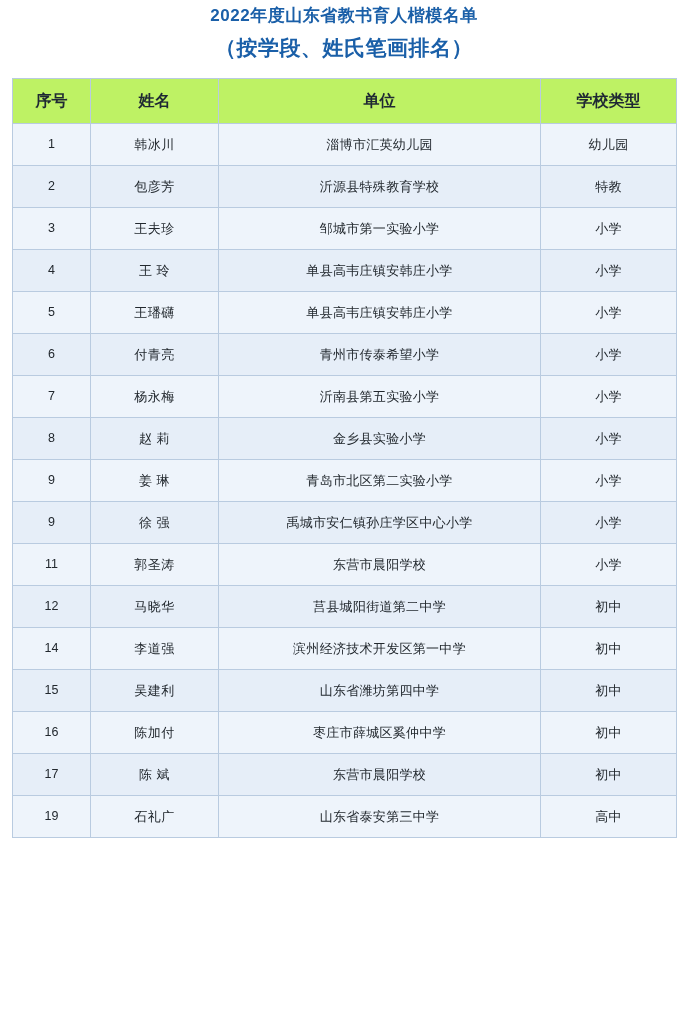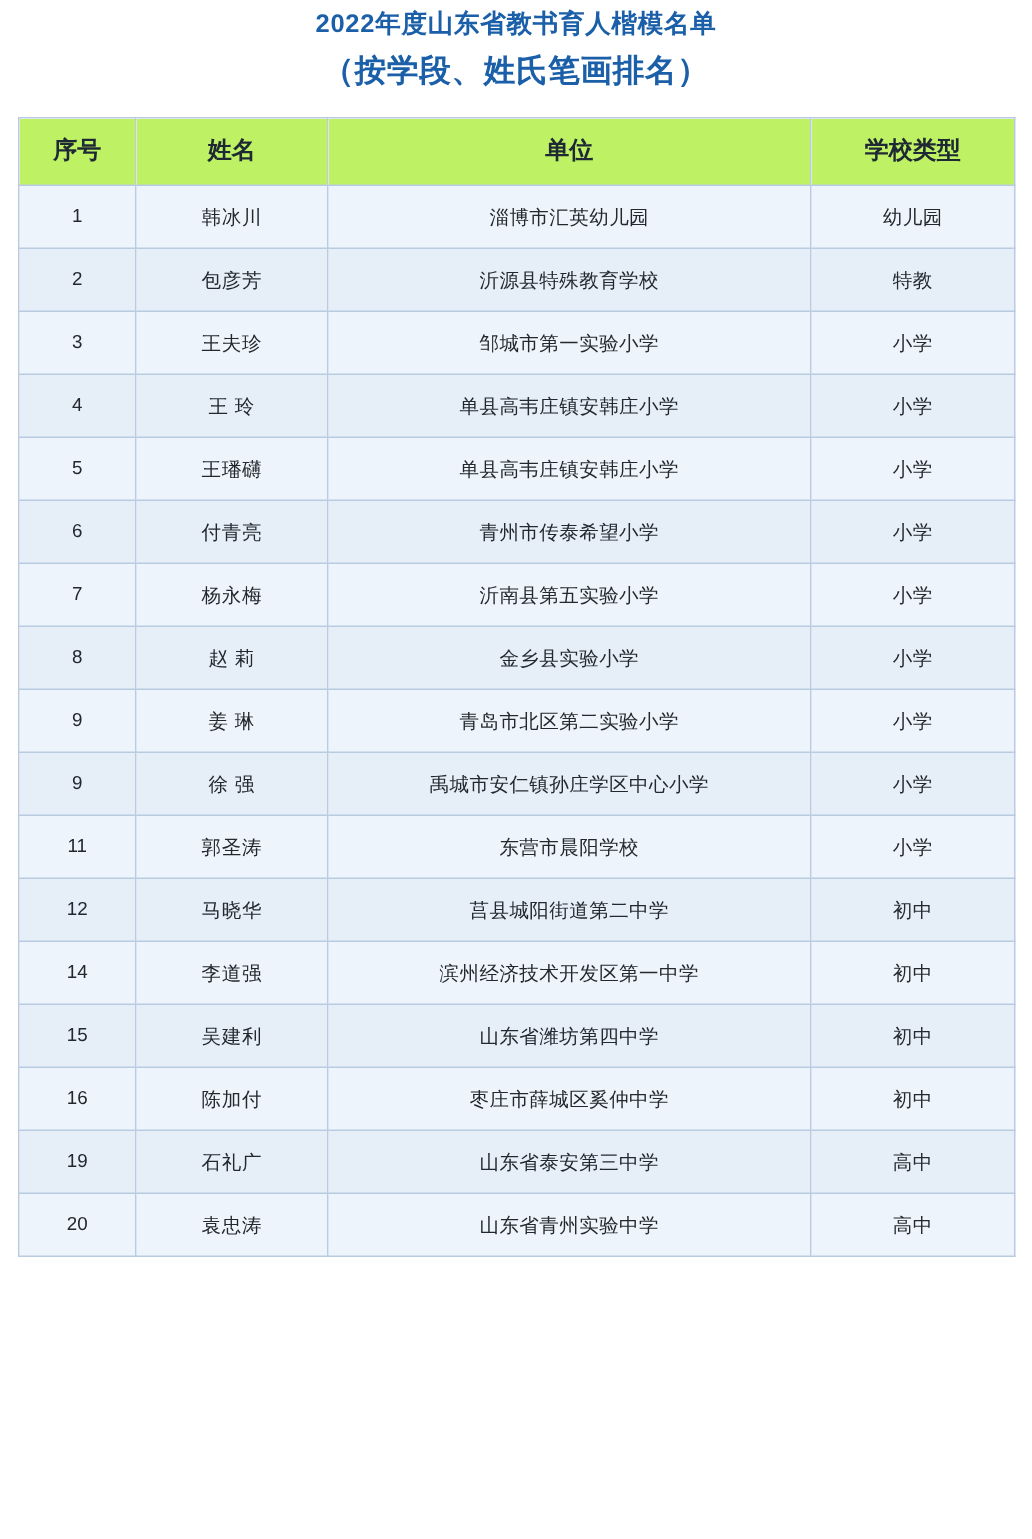--- a/index.html
+++ b/index.html
@@ -185,27 +185,27 @@
           <td class="unit">山东省潍坊第四中学</td>
           <td class="type">初中</td>
         </tr>
         <tr>
           <td class="idx">16</td>
           <td class="name">陈加付</td>
           <td class="unit">枣庄市薛城区奚仲中学</td>
           <td class="type">初中</td>
         </tr>
         <tr>
+          <td class="idx">17</td>
+          <td class="name">陈 斌</td>
+          <td class="unit">东营市晨阳学校</td>
+          <td class="type">初中</td>
+        </tr>
+        <tr>
           <td class="idx">19</td>
           <td class="name">石礼广</td>
           <td class="unit">山东省泰安第三中学</td>
           <td class="type">高中</td>
         </tr>
-        <tr>
-          <td class="idx">20</td>
-          <td class="name">袁忠涛</td>
-          <td class="unit">山东省青州实验中学</td>
-          <td class="type">高中</td>
-        </tr>
       </tbody>
   </table>
 
 </div>
 
 </body></html>

